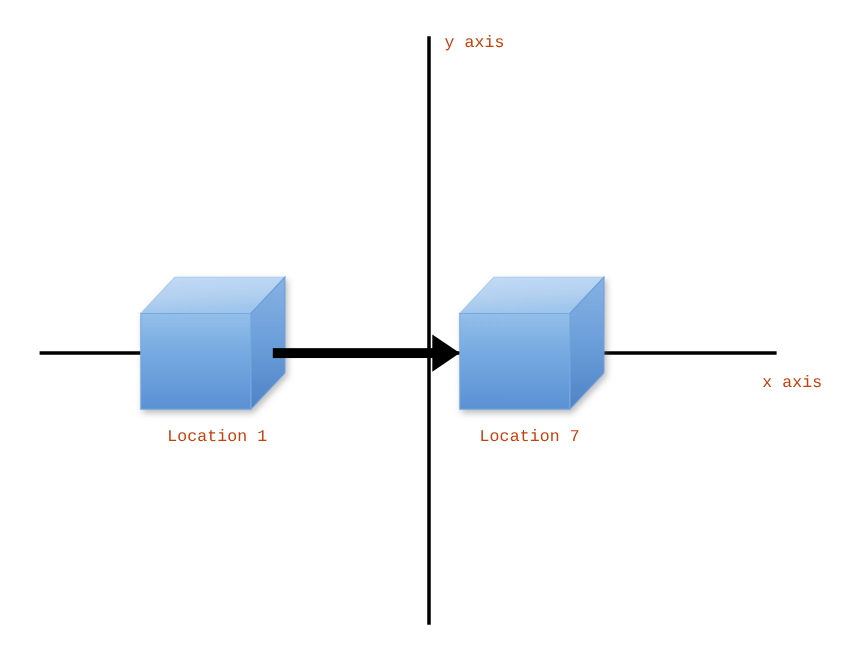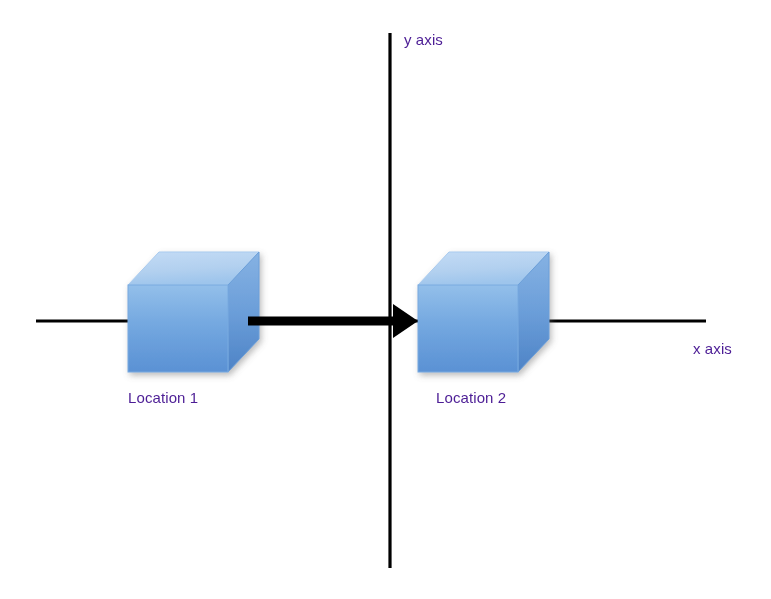--- a/index.html
+++ b/index.html
@@ -22,42 +22,42 @@
     position: absolute;
     left: 0;
     top: 0;
     width: 771px;
     height: 599px;
     display: block;
   }
   .axis-label,
   .cube-label {
     position: absolute;
-    font-family: Liberation Sans, sans-serif;
-    color: #4c1d95;
+    font-family: Liberation Mono, monospace;
+    color: #c2410c;
     white-space: nowrap;
     font-weight: 400;
     letter-spacing: 0.1px;
   }
   .axis-label {
     font-size: 15px;
   }
   .cube-label {
     font-size: 15px;
   }
   #y-axis-label {
     left: 404px;
     top: 31px;
   }
   #x-axis-label {
     left: 693px;
     top: 340px;
   }
   #location-1-label {
-    left: 128px;
+    left: 152px;
     top: 389px;
   }
   #location-2-label {
     left: 436px;
     top: 389px;
   }
 </style>
 </head>
 <body>
 
@@ -127,15 +127,15 @@
     </g>
 
   </svg>
 
   <div class="axis-label" id="y-axis-label">y axis</div>
 
   <div class="axis-label" id="x-axis-label">x axis</div>
 
   <div class="cube-label" id="location-1-label">Location 1</div>
 
-  <div class="cube-label" id="location-2-label">Location 2</div>
+  <div class="cube-label" id="location-2-label">Location 7</div>
 
 </div>
 
 </body></html>

